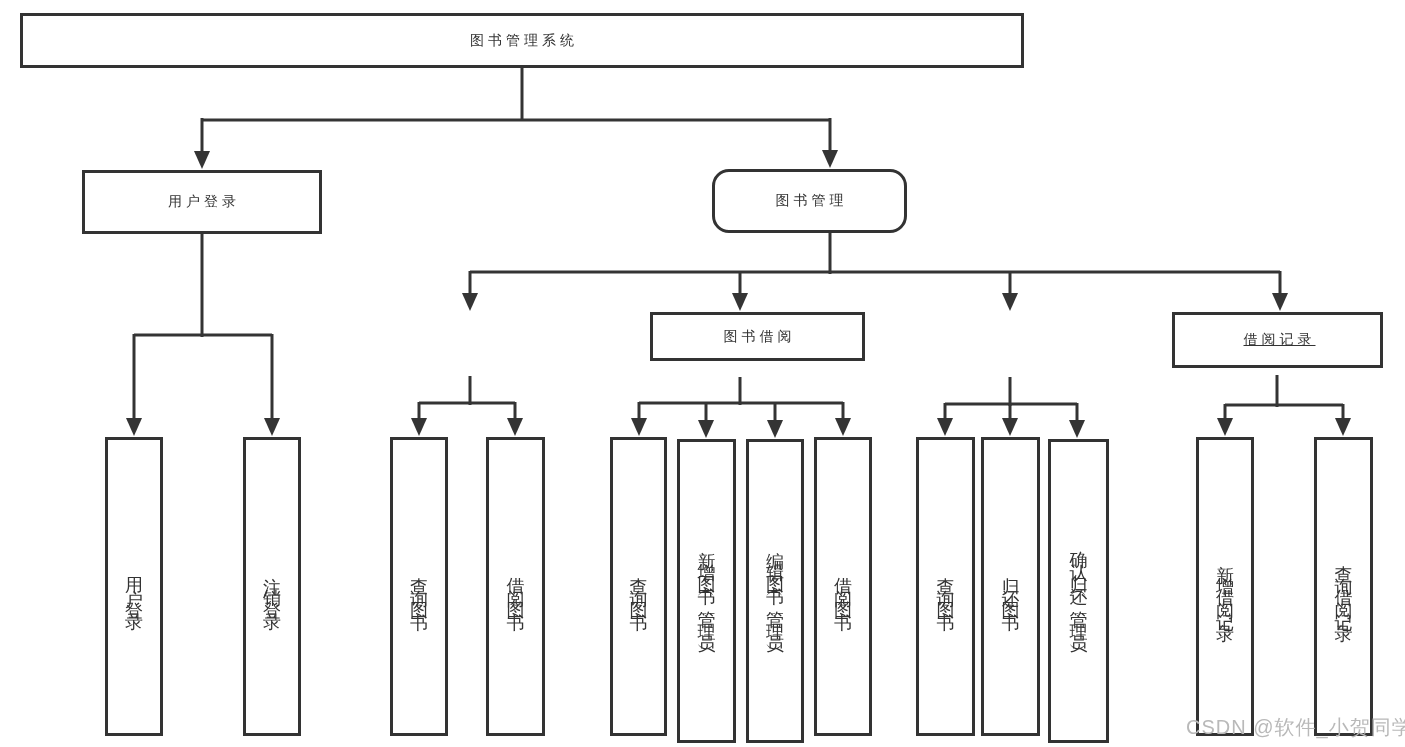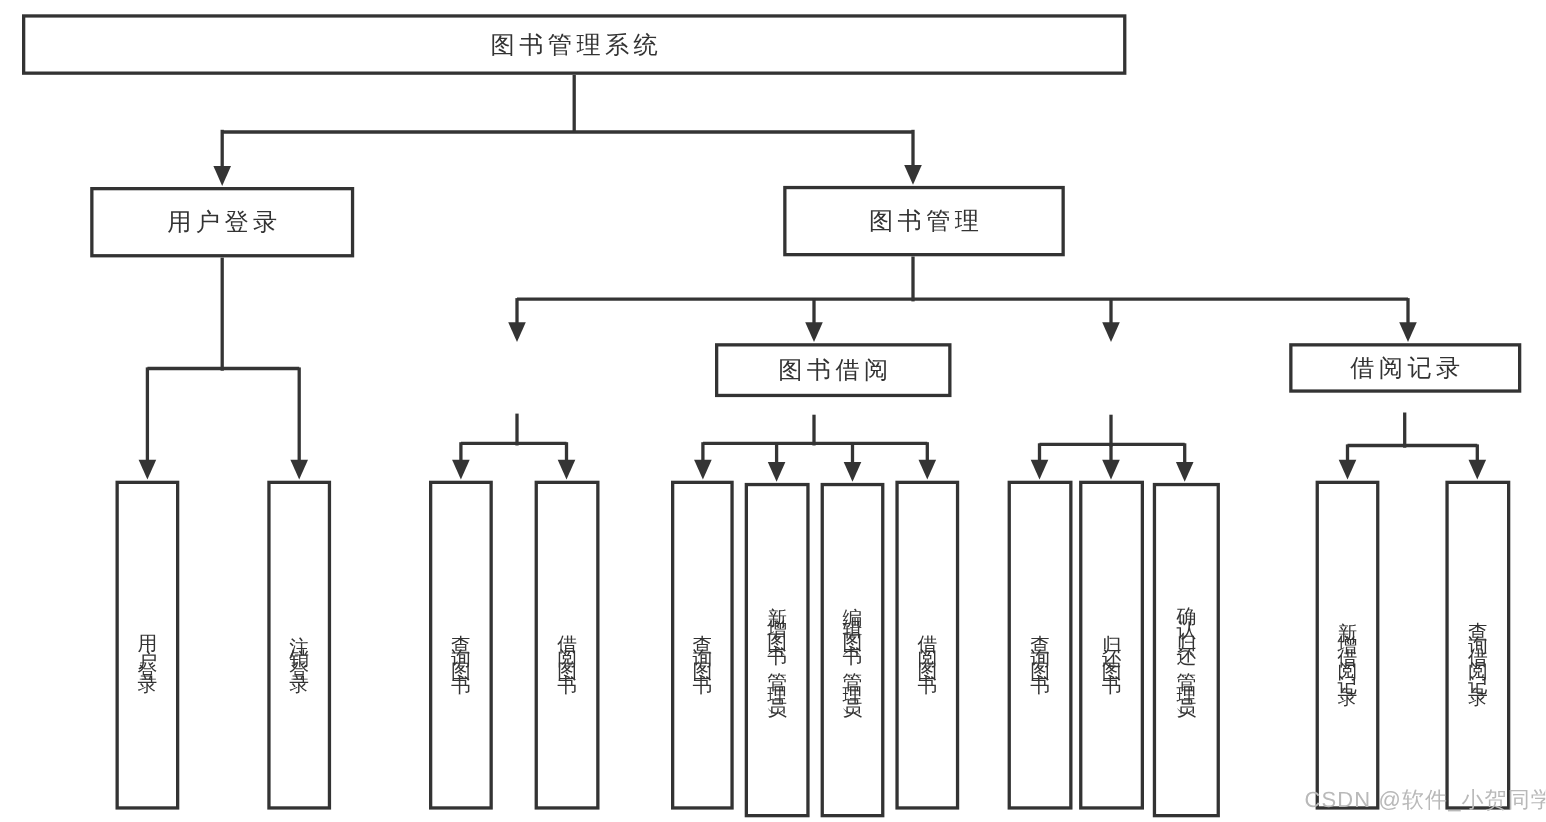--- a/index.html
+++ b/index.html
@@ -30,40 +30,40 @@
     box-sizing: border-box;
     border: 3px solid #333333;
     background: #ffffff;
     display: flex;
     align-items: center;
     justify-content: center;
     color: #333333;
     text-align: center;
   }
   .h-node {
-    font-size: 22px;
+    font-size: 14px;
     letter-spacing: 4px;
     text-indent: 4px;
     white-space: nowrap;
   }
   .v-node {
     writing-mode: vertical-rl;
     text-orientation: mixed;
     font-size: 18px;
     letter-spacing: 12px;
     line-height: 1;
   }
   
   .n-root          { left: 20px;   top: 13px;  width: 1004px; height: 55px; }
   .n-user-login    { left: 82px;   top: 170px; width: 240px;  height: 64px; }
-  .n-book-mgmt     { left: 712px;  top: 169px; width: 256px;  height: 64px; }
+  .n-book-mgmt     { left: 712px;  top: 169px; width: 195px;  height: 64px; border-radius: 17px; }
   .n-new-book-rec  { left: 362px;  top: 312px; width: 216px;  height: 64px; }
   .n-book-borrow   { left: 650px;  top: 312px; width: 215px;  height: 49px; }
   .n-cur-borrow    { left: 903px;  top: 312px; width: 216px;  height: 65px; }
-  .n-borrow-rec    { left: 1172px; top: 312px; width: 211px;  height: 45px; }
+  .n-borrow-rec    { left: 1172px; top: 312px; width: 211px;  height: 56px; text-decoration: underline; }
   .n-leaf-login    { left: 105px;  top: 437px; width: 58px;   height: 299px; }
   .n-leaf-logout   { left: 243px;  top: 437px; width: 58px;   height: 299px; }
   .n-leaf-query1   { left: 390px;  top: 437px; width: 58px;   height: 299px; }
   .n-leaf-borrow1  { left: 486px;  top: 437px; width: 59px;   height: 299px; }
   .n-leaf-query2   { left: 610px;  top: 437px; width: 57px;   height: 299px; }
   .n-leaf-add-book { left: 677px;  top: 439px; width: 59px;   height: 304px; }
   .n-leaf-edit-book{ left: 746px;  top: 439px; width: 58px;   height: 304px; }
   .n-leaf-borrow2  { left: 814px;  top: 437px; width: 58px;   height: 299px; }
   .n-leaf-query3   { left: 916px;  top: 437px; width: 59px;   height: 299px; }
   .n-leaf-return   { left: 981px;  top: 437px; width: 59px;   height: 299px; }

